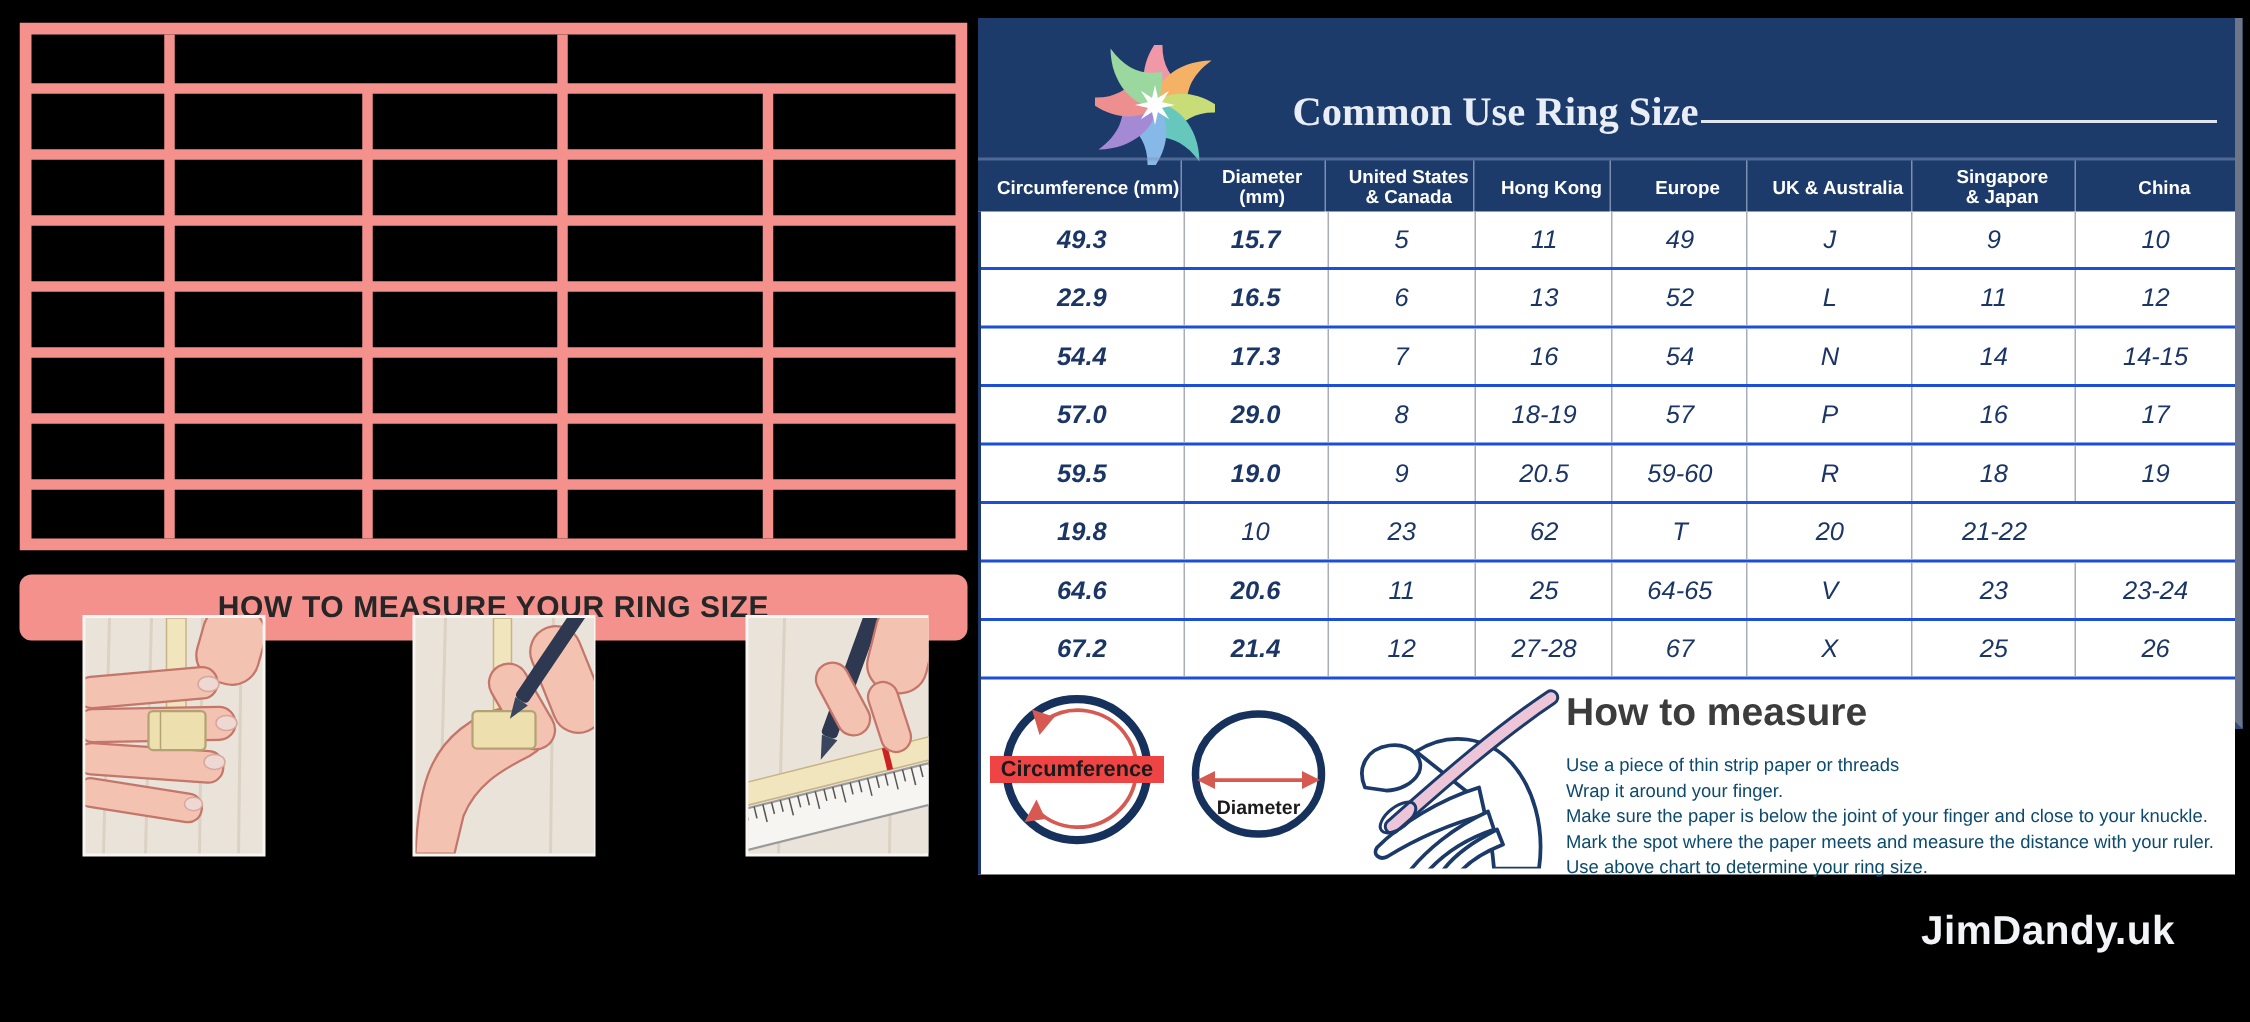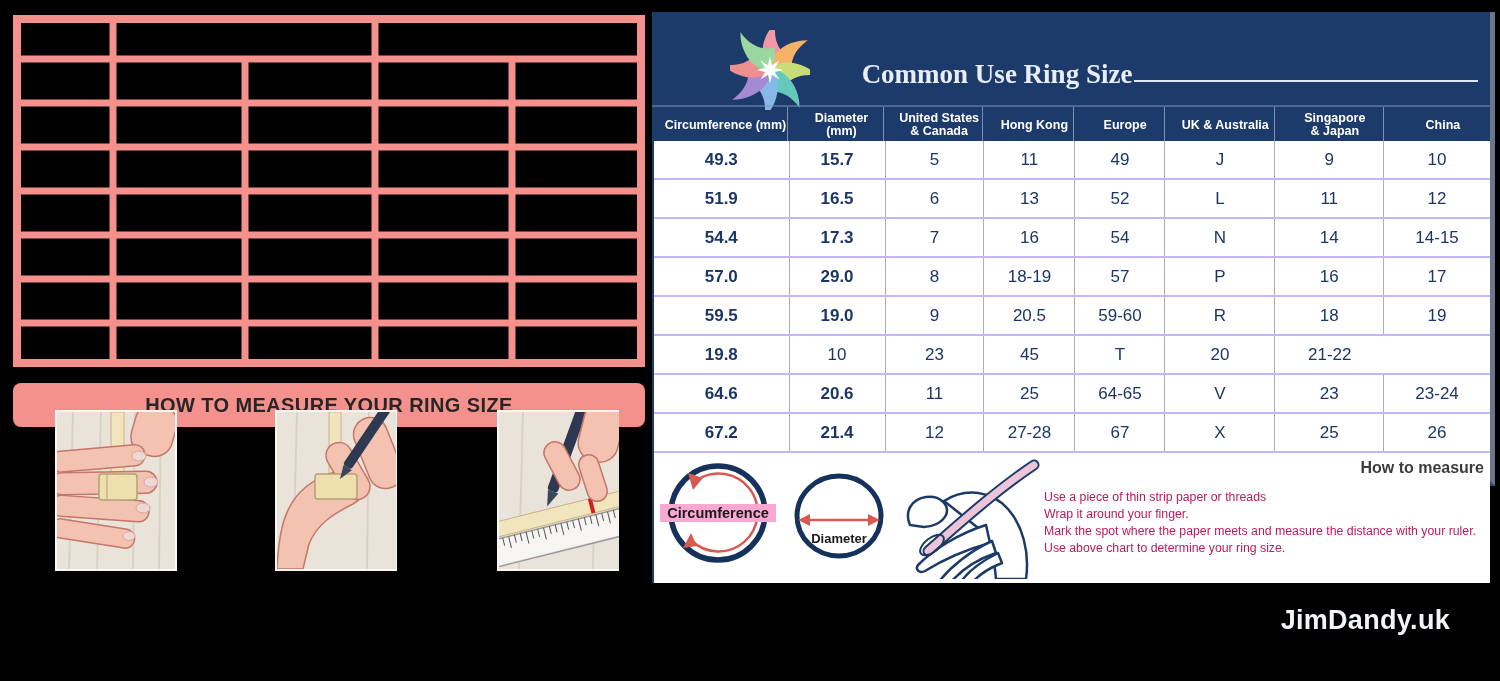--- a/index.html
+++ b/index.html
@@ -23,38 +23,38 @@
                font-family:"Liberation Serif",serif;font-weight:700;font-size:27px;color:#e8edf6;}
   .title-rule{position:absolute;left:482px;right:12px;top:68px;height:2px;background:#dfe6f2;}
   .cols{display:grid;grid-template-columns:137fr 97fr 100fr 92fr 91fr 111fr 110fr 107fr;}
   .thead{position:absolute;left:0;right:0;top:93px;height:36px;border-top:2px solid rgba(130,150,190,.5);}
   .th{display:flex;align-items:center;justify-content:center;text-align:center;
       color:#fff;font-size:12.5px;font-weight:700;white-space:pre-line;line-height:13px;
       border-right:1px solid rgba(205,215,235,.55);padding-left:12px;}
   .th:last-child{border-right:none;}
   .white-wrap{position:absolute;left:0;right:0;top:129px;height:442px;background:#fff;
               border-left:2px solid #1d3a6a;box-sizing:border-box;}
-  .trow{height:39px;box-sizing:border-box;border-bottom:2px solid #c4b5fd;}
+  .trow{height:39px;box-sizing:border-box;border-bottom:2px solid #1d4ed8;font-style:italic;}
   .td{display:flex;align-items:center;justify-content:center;color:#1b3666;font-size:17px;
       border-right:1px solid #a8adb9;}
   .td:last-child{border-right:none;}
   .td.c0,.td.c1{font-weight:700;}
   
   .howto{position:absolute;left:0;right:0;top:312px;height:130px;}
   .circle-wrap{position:absolute;}
   #circ1{left:12px;top:8px;width:104px;height:104px;}
   #circ2{left:138px;top:19px;width:94px;height:88px;}
   .circle-label{position:absolute;left:-6px;right:-6px;top:50%;transform:translateY(-50%);
-                text-align:center;font-weight:700;color:#1a1a1a;background:#f9a8d4;
+                text-align:center;font-weight:700;color:#1a1a1a;background:#ef4444;
                 font-size:14.5px;padding:1px 0;}
   #circ2 .circle-label{top:34%;font-size:13px;background:transparent;margin-top:36px;}
   .hand-art{position:absolute;left:236px;top:6px;}
   .howto-text{position:absolute;left:390px;top:4px;right:6px;}
-  .howto-title{font-size:16px;color:#3c3c3c;font-weight:600;margin:2px 0 12px 0;text-align:right;}
-  .howto-line{font-size:12.3px;color:#be185d;line-height:17px;white-space:nowrap;}
+  .howto-title{font-size:26px;color:#3c3c3c;font-weight:600;margin:2px 0 12px 0;}
+  .howto-line{font-size:12.3px;color:#0c4a6e;line-height:17px;white-space:nowrap;}
   .panel-footer{position:absolute;left:0;right:0;top:571px;height:74px;display:flex;
                 align-items:center;justify-content:flex-end;padding-right:40px;box-sizing:border-box;padding-left:44px;}
   .footer-text{color:#f2f4f8;font-size:27px;font-weight:700;letter-spacing:.3px;}
 </style>
 </head>
 <body>
 
 <div class="stage">
 
   <svg class="blank-grid" width="632" height="352" viewBox="0 0 632 352">
@@ -226,21 +226,21 @@
             <div class="td c0">49.3</div>
             <div class="td c1">15.7</div>
             <div class="td c2">5</div>
             <div class="td c3">11</div>
             <div class="td c4">49</div>
             <div class="td c5">J</div>
             <div class="td c6">9</div>
             <div class="td c7">10</div>
           </div>
           <div class="trow cols">
-            <div class="td c0">51.9</div>
+            <div class="td c0">22.9</div>
             <div class="td c1">16.5</div>
             <div class="td c2">6</div>
             <div class="td c3">13</div>
             <div class="td c4">52</div>
             <div class="td c5">L</div>
             <div class="td c6">11</div>
             <div class="td c7">12</div>
           </div>
           <div class="trow cols">
             <div class="td c0">54.4</div>
@@ -269,21 +269,21 @@
             <div class="td c3">20.5</div>
             <div class="td c4">59-60</div>
             <div class="td c5">R</div>
             <div class="td c6">18</div>
             <div class="td c7">19</div>
           </div>
           <div class="trow cols">
             <div class="td c1">19.8</div>
             <div class="td c2">10</div>
             <div class="td c3">23</div>
-            <div class="td c4">45</div>
+            <div class="td c4">62</div>
             <div class="td c5">T</div>
             <div class="td c6">20</div>
             <div class="td c7">21-22</div>
           </div>
           <div class="trow cols">
             <div class="td c0">64.6</div>
             <div class="td c1">20.6</div>
             <div class="td c2">11</div>
             <div class="td c3">25</div>
             <div class="td c4">64-65</div>
@@ -335,20 +335,21 @@
           <path d="M38,92 C72,62 108,30 144,6" fill="none" stroke="#1c3a69" stroke-width="11" stroke-linecap="round"></path>
           <path d="M38,92 C72,62 108,30 144,6" fill="none" stroke="#ecc6d8" stroke-width="7" stroke-linecap="round"></path>
           <ellipse cx="42" cy="86" rx="14" ry="7" fill="none" stroke="#1c3a69" stroke-width="2" transform="rotate(-38 42 86)"></ellipse>
         </svg>
 
         <div class="howto-text">
           <div class="howto-title">How to measure</div>
           <div>
               <div class="howto-line">Use a piece of thin strip paper or threads</div>
               <div class="howto-line">Wrap it around your finger.</div>
+              <div class="howto-line">Make sure the paper is below the joint of your finger and close to your knuckle.</div>
               <div class="howto-line">Mark the spot where the paper meets and measure the distance with your ruler.</div>
               <div class="howto-line">Use above chart to determine your ring size.</div>
             </div>
         </div>
       </div>
     </div>
 
     <div class="panel-footer">
       <span class="footer-text">JimDandy.uk</span>
     </div>

